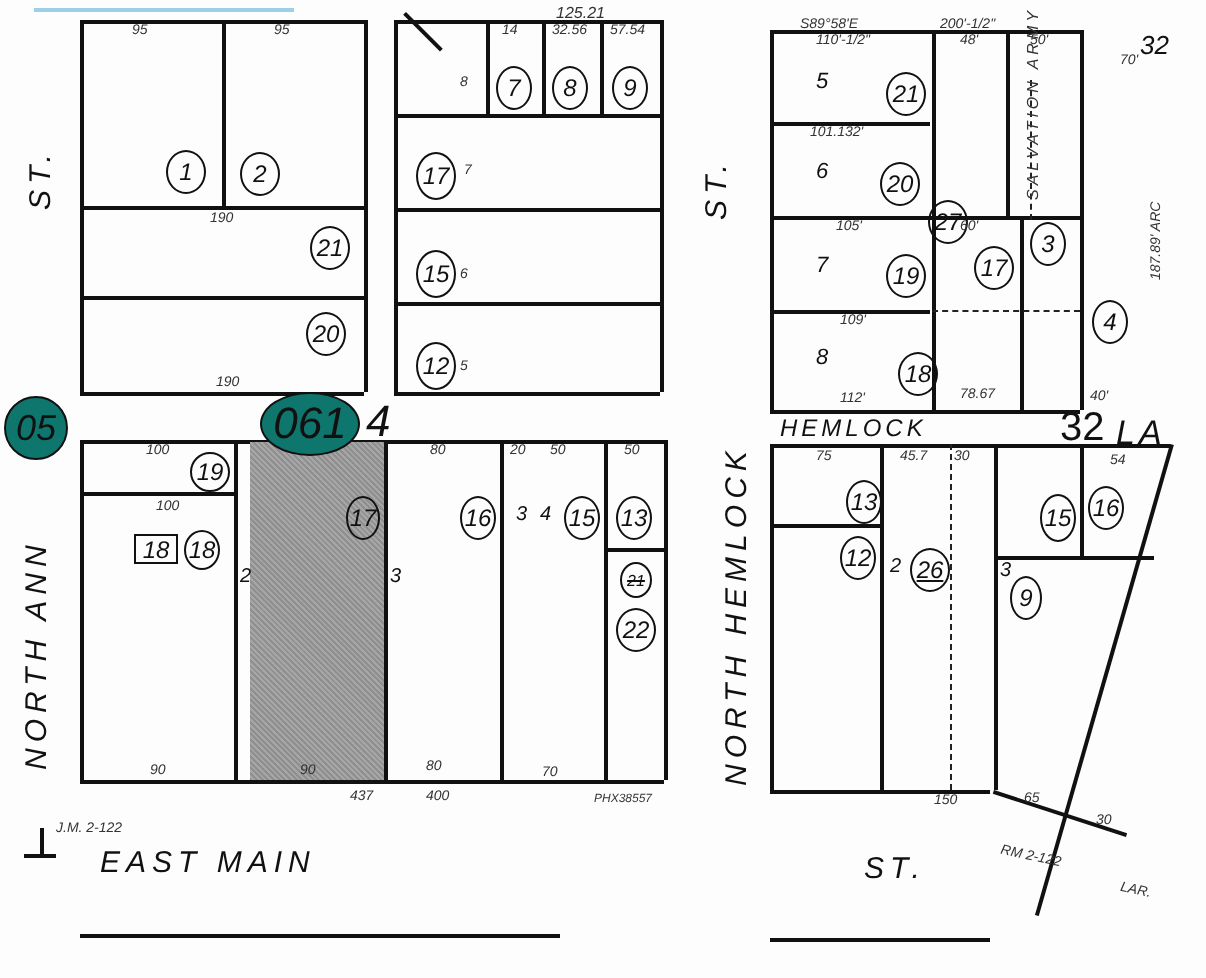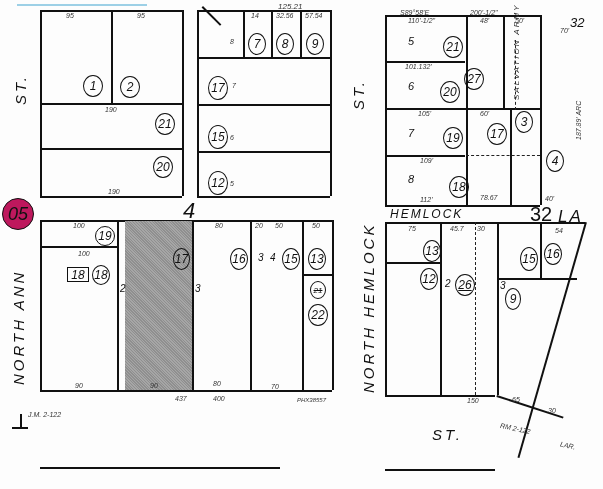--- a/index.html
+++ b/index.html
@@ -10,21 +10,21 @@
   .v{width:2px;}
   .dash-h{position:absolute;height:0;border-top:1.5px dashed #222;}
   .dash-v{position:absolute;width:0;border-left:1.5px dashed #222;}
   .circ{position:absolute;border:1.5px solid #111;border-radius:50%;display:flex;align-items:center;justify-content:center;font-style:italic;font-size:12px;background:transparent;cursor:pointer;}
   .sq{position:absolute;border:1.5px solid #111;display:flex;align-items:center;justify-content:center;font-style:italic;font-size:12px;}
   .lab{position:absolute;font-style:italic;white-space:nowrap;}
   .sm{font-size:7px;color:#333;}
   .street{position:absolute;font-style:italic;font-size:15px;letter-spacing:3px;white-space:nowrap;}
   .vert{transform-origin:left top;transform:rotate(-90deg);}
   .shade{position:absolute;background:repeating-linear-gradient(45deg,#8f8f8f 0 1px,#a6a6a6 1px 2px);}
-  .book{position:absolute;border:1.5px solid #111;border-radius:50%;display:flex;align-items:center;justify-content:center;font-style:italic;font-size:18px;background:#be185d;}
+  .book{position:absolute;border:1.5px solid #111;border-radius:50%;display:flex;align-items:center;justify-content:center;font-style:italic;font-size:18px;background:#0f766e;}
   .blue{position:absolute;left:17px;top:4px;width:130px;height:2px;background:#9dd0e6;}
 </style>
 </head>
 <body>
 
 <div class="map">
 
   <div class="blue"></div>
 
   <div class="ln v" style="left:40px;top:10px;height:186px;"></div>
@@ -76,21 +76,21 @@
   <div class="ln h" style="left:385px;top:108px;width:155px;"></div>
   <div class="ln h" style="left:385px;top:155px;width:80px;"></div>
   <div class="ln v" style="left:466px;top:15px;height:190px;"></div>
   <div class="ln v" style="left:503px;top:15px;height:93px;"></div>
   <div class="ln v" style="left:540px;top:15px;height:190px;"></div>
   <div class="ln v" style="left:510px;top:108px;height:97px;"></div>
   <div class="dash-h" style="left:466px;top:155px;width:74px;"></div>
   <div class="dash-v" style="left:515px;top:40px;height:70px;"></div>
   <div class="circ" style="left:443px;top:36px;width:18px;height:20px;">21</div>
   <div class="circ" style="left:440px;top:81px;width:18px;height:20px;">20</div>
-  <div class="circ" style="left:464px;top:68px;width:18px;height:20px;">27</div>
+  <div class="circ" style="left:464px;top:100px;width:18px;height:20px;">27</div>
   <div class="circ" style="left:443px;top:127px;width:18px;height:20px;">19</div>
   <div class="circ" style="left:487px;top:123px;width:18px;height:20px;">17</div>
   <div class="circ" style="left:449px;top:176px;width:18px;height:20px;">18</div>
   <div class="circ" style="left:515px;top:111px;width:16px;height:20px;">3</div>
   <div class="circ" style="left:546px;top:150px;width:16px;height:20px;">4</div>
   <span class="lab" style="left:408px;top:35px;font-size:11px;">5</span>
   <span class="lab" style="left:408px;top:80px;font-size:11px;">6</span>
   <span class="lab" style="left:408px;top:127px;font-size:11px;">7</span>
   <span class="lab" style="left:408px;top:173px;font-size:11px;">8</span>
   <span class="lab sm" style="left:400px;top:9px;">S89°58'E</span>
@@ -127,20 +127,21 @@
   <div class="circ" style="left:173px;top:248px;width:15px;height:20px;">17</div>
   <span class="lab" style="left:120px;top:283px;font-size:10px;">2</span>
   <span class="lab" style="left:195px;top:283px;font-size:10px;">3</span>
   <span class="lab sm" style="left:73px;top:222px;">100</span>
   <span class="lab sm" style="left:78px;top:250px;">100</span>
   <span class="lab sm" style="left:75px;top:382px;">90</span>
   <span class="lab sm" style="left:150px;top:382px;">90</span>
   <span class="lab sm" style="left:175px;top:395px;">437</span>
 
   <div class="book" style="left:2px;top:198px;width:30px;height:30px;">05</div>
+  <div class="book" style="left:130px;top:196px;width:48px;height:30px;font-size:22px;">061</div>
   <span class="lab" style="left:183px;top:198px;font-size:22px;">4</span>
 
   <div class="ln h" style="left:192px;top:220px;width:140px;"></div>
   <div class="ln v" style="left:250px;top:220px;height:170px;"></div>
   <div class="ln v" style="left:302px;top:220px;height:170px;"></div>
   <div class="ln v" style="left:332px;top:220px;height:170px;"></div>
   <div class="ln h" style="left:192px;top:390px;width:140px;"></div>
   <div class="ln h" style="left:302px;top:274px;width:30px;"></div>
   <div class="circ" style="left:230px;top:248px;width:16px;height:20px;">16</div>
   <div class="circ" style="left:282px;top:248px;width:16px;height:20px;">15</div>
@@ -182,20 +183,21 @@
   <span class="lab sm" style="left:477px;top:225px;">30</span>
   <span class="lab sm" style="left:467px;top:397px;">150</span>
   <span class="lab sm" style="left:512px;top:396px;">65</span>
   <span class="lab sm" style="left:548px;top:407px;">30</span>
   <span class="lab sm" style="left:555px;top:227px;">54</span>
 
   <span class="street vert" style="left:12px;top:105px;">ST.</span>
   <span class="street vert" style="left:10px;top:385px;">NORTH ANN</span>
   <span class="street vert" style="left:350px;top:110px;">ST.</span>
   <span class="street vert" style="left:360px;top:393px;">NORTH HEMLOCK</span>
+  <span class="street" style="left:50px;top:423px;">EAST MAIN</span>
   <span class="street" style="left:432px;top:426px;">ST.</span>
   <span class="lab sm" style="left:28px;top:411px;">J.M. 2-122</span>
   <div class="ln" style="left:12px;top:427px;width:16px;height:1.5px;"></div>
   <div class="ln" style="left:20px;top:414px;width:1.5px;height:14px;"></div>
   <span class="lab sm" style="left:500px;top:425px;transform:rotate(12deg);">RM 2-122</span>
   <span class="lab sm" style="left:560px;top:442px;transform:rotate(12deg);">LAR.</span>
 
   <div class="ln" style="left:40px;top:467px;width:240px;height:1.5px;"></div>
   <div class="ln" style="left:385px;top:469px;width:110px;height:2px;"></div>
 </div>

